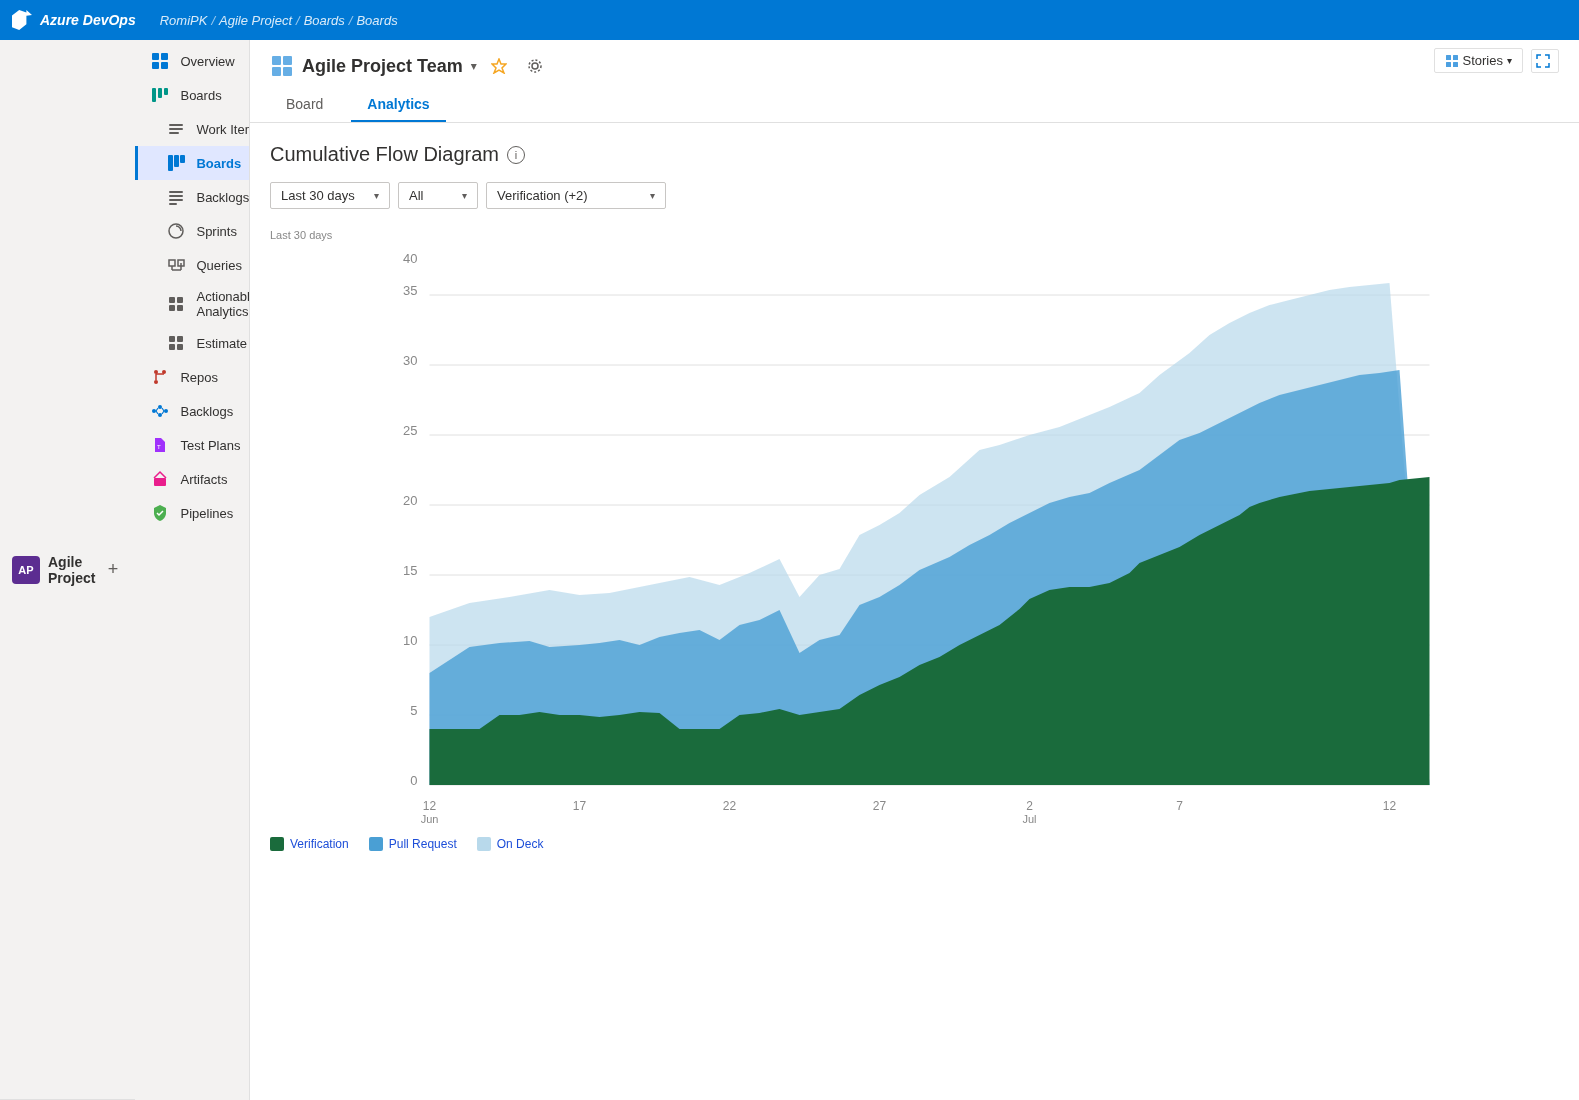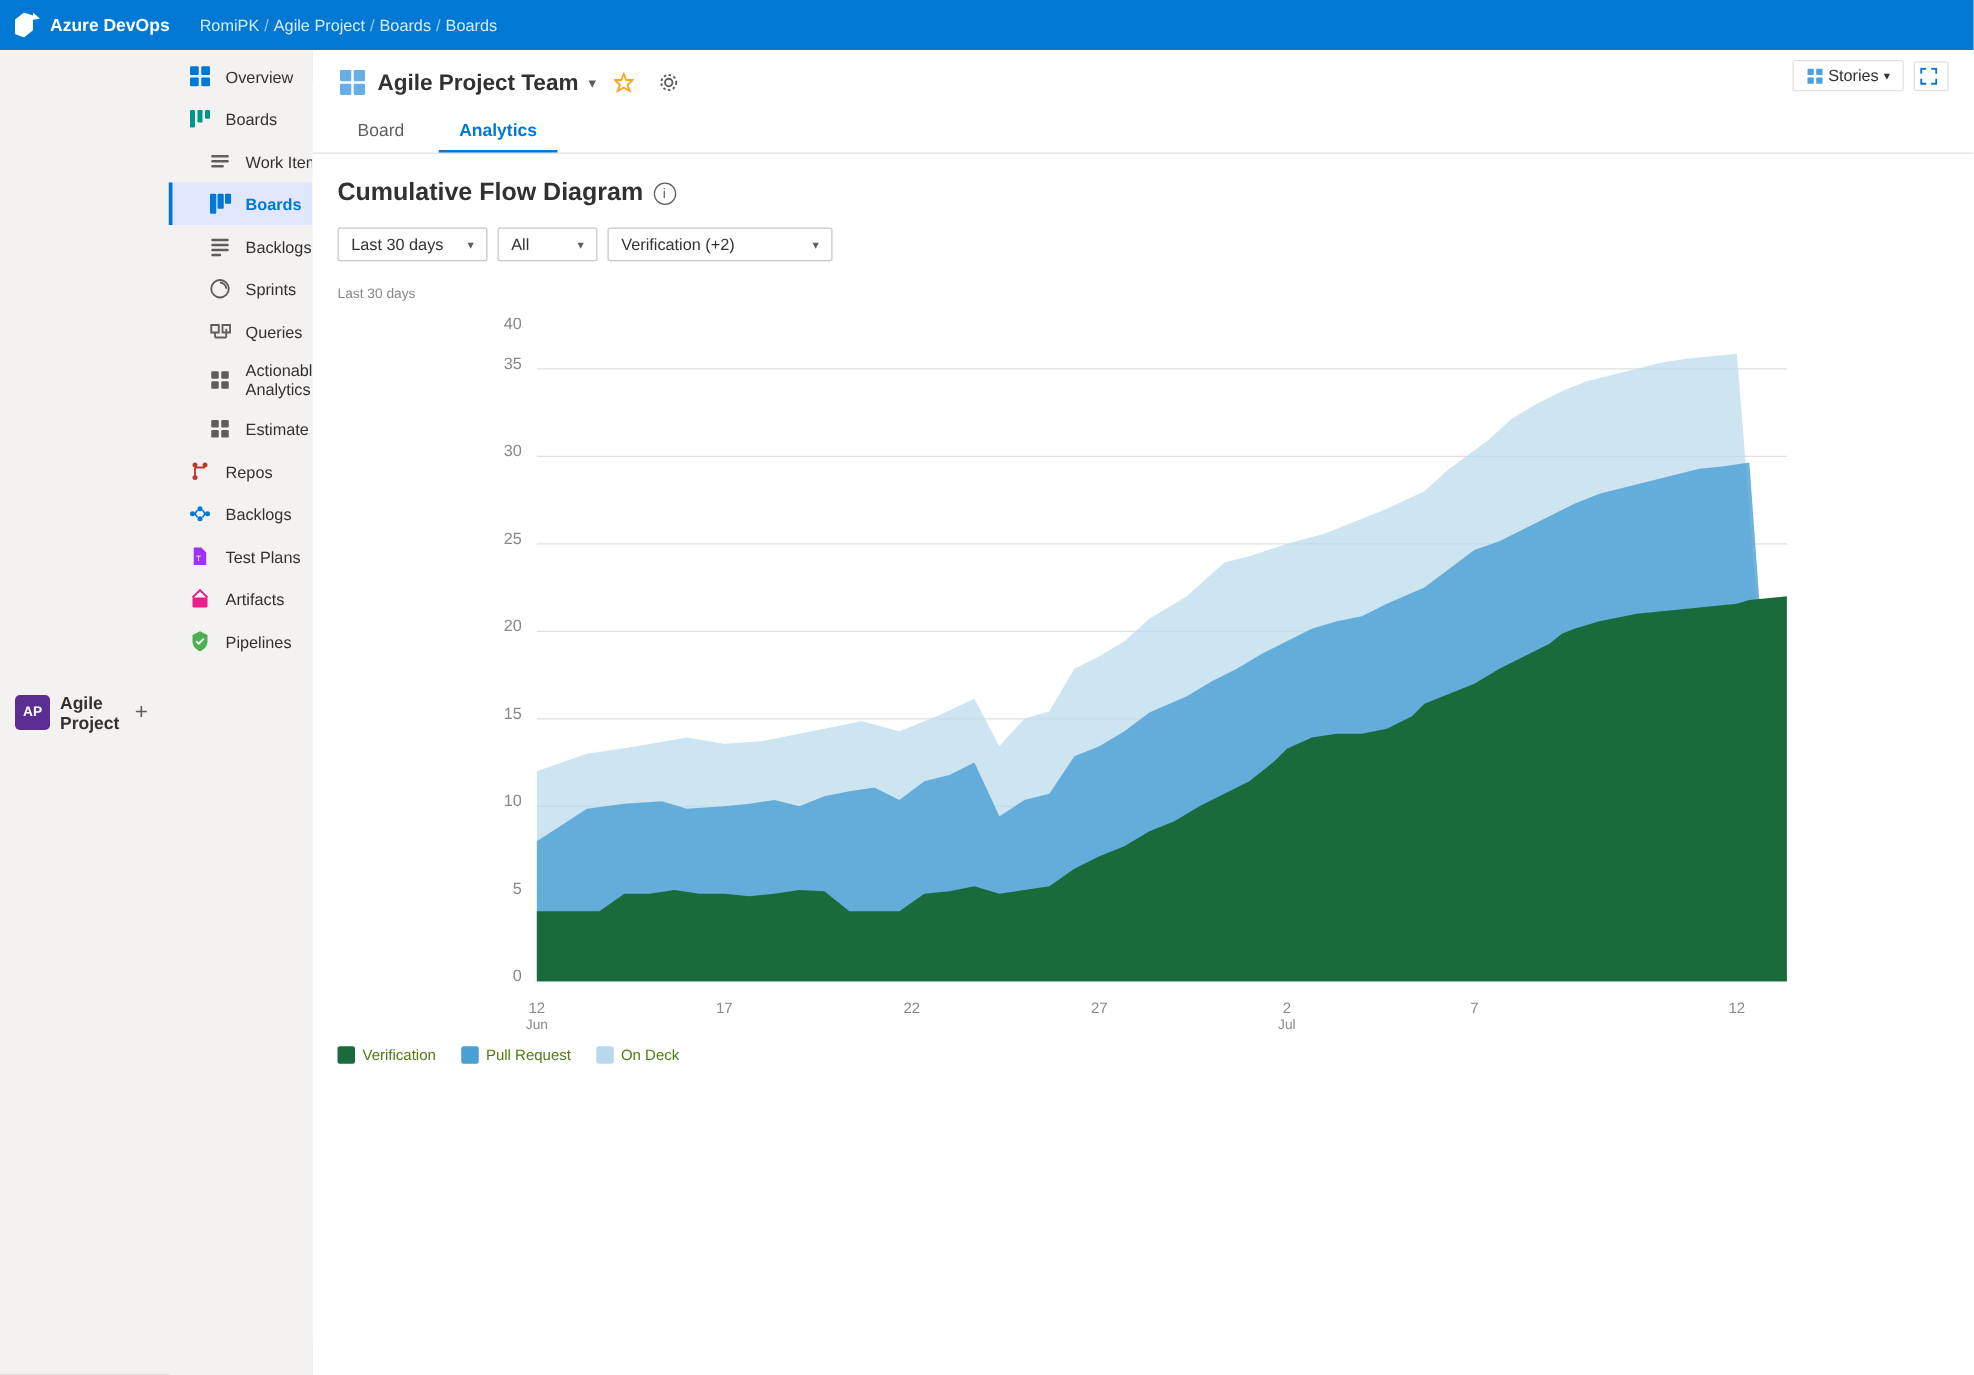--- a/index.html
+++ b/index.html
@@ -1,19 +1,19 @@
 <!DOCTYPE html>
 <html><head>
   <meta charset="utf-8">
   <style>
     * { box-sizing: border-box; margin: 0; padding: 0; }
     body { font-family: 'Segoe UI', Arial, sans-serif; font-size: 13px; background: #fff; display: flex; flex-direction: column; height: 100vh; overflow: hidden; }
 
     
-    .topbar { height: 40px; background: #0078d4; display: flex; align-items: center; padding: 0 12px; gap: 8px; flex-shrink: 0; }
+    .topbar { height: 40px; background: #0078d4; display: flex; align-items: center; padding: 0 12px; gap: 8px; flex-shrink: 0; font-style: italic; }
     .topbar-logo { width: 20px; height: 20px; }
     .topbar-title { color: #fff; font-size: 14px; font-weight: 600; }
     .topbar-breadcrumb { color: rgba(255,255,255,0.85); font-size: 13px; margin-left: 16px; display: flex; align-items: center; gap: 4px; }
     .topbar-breadcrumb span { cursor: pointer; }
     .topbar-sep { color: rgba(255,255,255,0.6); }
 
     
     .main-layout { display: flex; flex: 1; overflow: hidden; }
 
     
@@ -43,36 +43,36 @@
 
     .content-tabs { display: flex; gap: 12px; }
     .content-tab { padding: 8px 16px; cursor: pointer; color: #605e5c; font-size: 14px; border-bottom: 2px solid transparent; }
     .content-tab.active { color: #0078d4; border-bottom-color: #0078d4; font-weight: 600; }
     .toolbar-btn { display: flex; align-items: center; gap: 4px; padding: 4px 10px; border: 1px solid #e0e0e0; border-radius: 2px; cursor: pointer; font-size: 13px; color: #323130; background: #fff; }
 
     
     .analytics-body { flex: 1; overflow-y: auto; padding: 20px; position: relative; }
 
     .chart-title-row { display: flex; align-items: center; gap: 8px; margin-bottom: 16px; }
-    .chart-title { font-size: 20px; font-weight: 700; color: #323130; }
+    .chart-title { font-size: 20px; font-weight: 400; color: #323130; }
     .info-icon { width: 18px; height: 18px; border: 1.5px solid #605e5c; border-radius: 50%; display: flex; align-items: center; justify-content: center; font-size: 11px; color: #605e5c; cursor: pointer; }
 
     .filter-row { display: flex; gap: 8px; margin-bottom: 20px; }
     .filter-select { display: flex; align-items: center; gap: 6px; padding: 5px 10px; border: 1px solid #c8c6c4; border-radius: 2px; background: #fff; cursor: pointer; font-size: 13px; color: #323130; min-width: 120px; }
     .dropdown-arrow { font-size: 10px; color: #605e5c; margin-left: auto; }
 
     .chart-container { position: relative; background: #fff; }
     .chart-label-days { font-size: 11px; color: #888; margin-bottom: 4px; }
 
     
     .chart-svg-wrap { width: 100%; }
 
     
     .legend { display: flex; gap: 20px; margin-top: 12px; }
-    .legend-item { display: flex; align-items: center; gap: 6px; font-size: 12px; color: #4d7c0f; }
+    .legend-item { display: flex; align-items: center; gap: 6px; font-size: 12px; color: #1d4ed8; }
     .legend-swatch { width: 14px; height: 14px; border-radius: 2px; }
   </style>
 </head>
 <body>
 
 <div class="topbar">
   <svg class="topbar-logo" viewBox="0 0 20 20">
     <path fill="#fff" d="M0 14.4V5.6L7.2 0l7.2 2.4V0L20 5l-5.6.8v8.4L7.2 20 0 17.2v-2.8z"></path>
   </svg>
   <span class="topbar-title">Azure DevOps</span>

